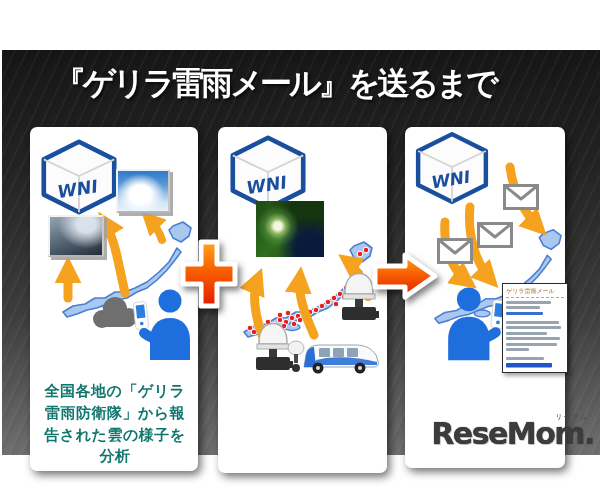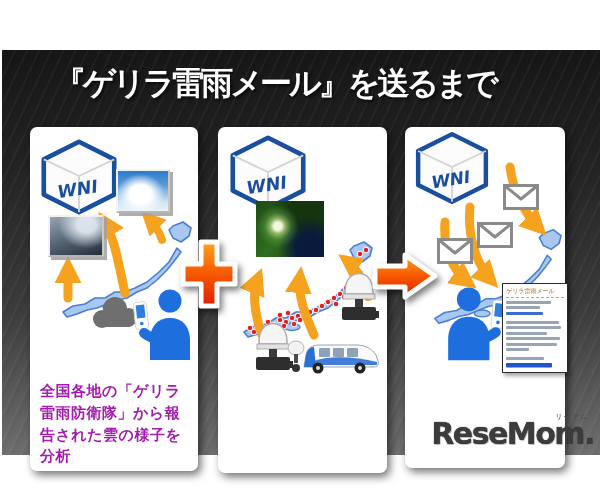--- a/index.html
+++ b/index.html
@@ -11,22 +11,22 @@
       repeating-linear-gradient(115deg, rgba(255,255,255,0.035) 0 2px, rgba(0,0,0,0.03) 2px 6px, transparent 6px 11px),
       linear-gradient(#161616 0%, #242424 30%, #3d3d3d 65%, #6f6f6f 100%);}
   .title{position:absolute;left:52px;top:12px;margin:0;color:#ffffff;font-size:32px;font-weight:bold;
     letter-spacing:-3px;text-shadow:2px 2px 3px rgba(0,0,0,0.65);white-space:nowrap;}
   .panel{position:absolute;top:77px;height:344px;background:#ffffff;border-radius:7px;
     box-shadow:3px 4px 8px rgba(0,0,0,0.55);}
   .p1{left:28px;width:168px;}
   .p2{left:216px;width:169px;height:346px;}
   .p3{left:403px;width:160px;height:341px;}
   .abs{position:absolute;}
-  .caption{position:absolute;left:10px;right:8px;margin:0;color:#a21caf;font-size:15px;line-height:1.45;
-    font-weight:600;letter-spacing:0.5px;}
+  .caption{position:absolute;left:10px;right:8px;margin:0;color:#0f766e;font-size:15px;line-height:1.45;
+    font-weight:600;letter-spacing:0.5px;text-align:center;}
   .photo{border:2px solid #f2f2f2;border-right-color:#c9c9c9;border-bottom-color:#b5b5b5;
     box-shadow:3px 3px 0 rgba(160,160,160,0.85);}
   .sky{background:
       radial-gradient(ellipse at 45% 58%, #ffffff 0 28%, rgba(255,255,255,0) 62%),
       linear-gradient(#2e7ac8 0%, #5a9ad8 35%, #cfe4f4 78%, #e8f2fa 100%);}
   .storm{background:
       radial-gradient(ellipse at 70% 20%, rgba(230,238,246,0.9) 0 18%, rgba(230,238,246,0) 55%),
       linear-gradient(160deg, #97a4b2 0%, #5d6d7d 45%, #232d38 100%);}
   .satellite{background:
       radial-gradient(circle at 32% 45%, rgba(255,255,235,0.95) 0 7%, rgba(190,225,130,0.65) 14%, rgba(120,190,90,0.3) 24%, transparent 38%),

